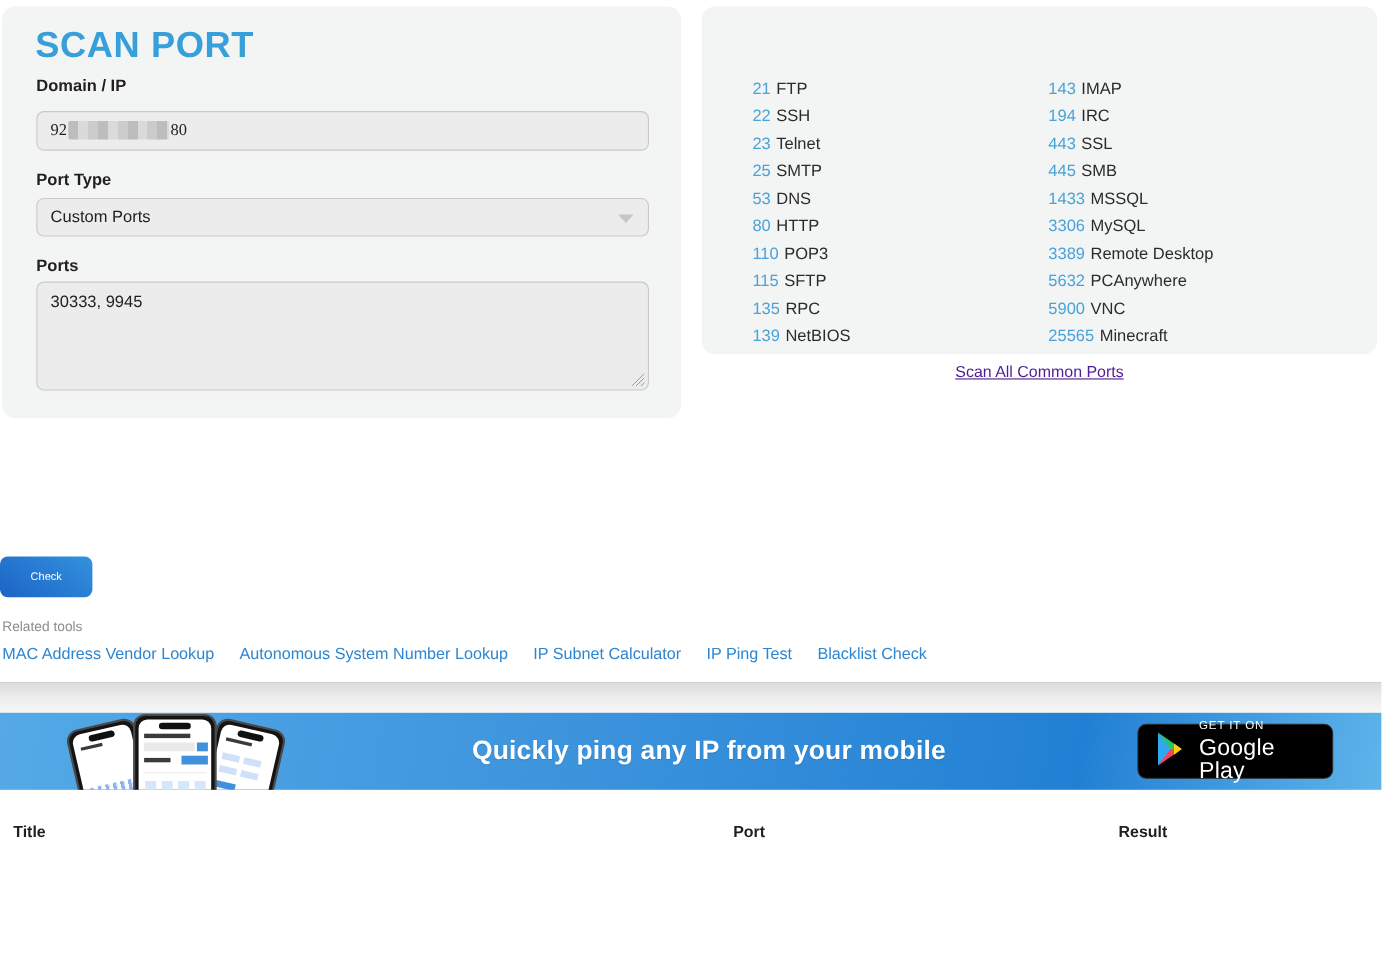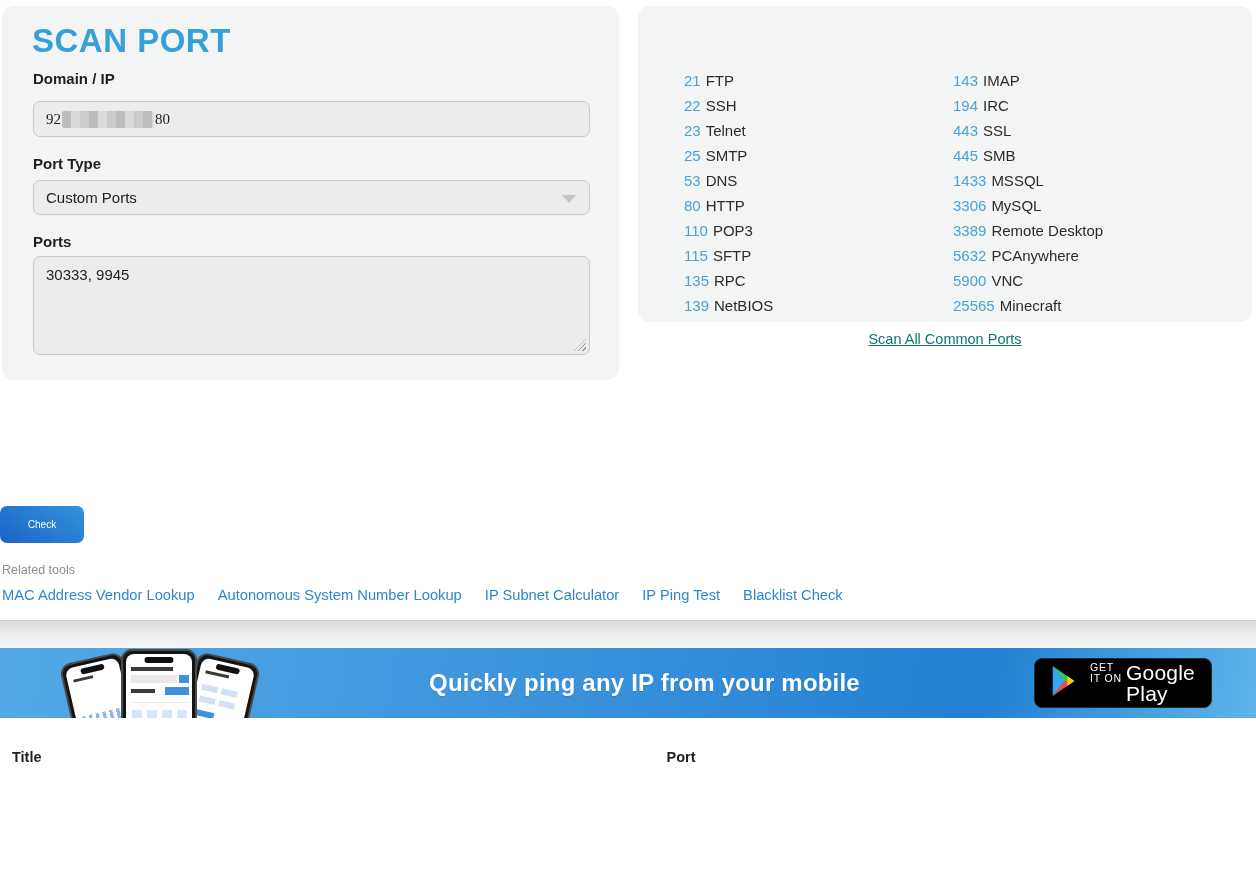--- a/index.html
+++ b/index.html
@@ -57,21 +57,21 @@
   
   .cp-col{position:absolute;top:62px;}
   .cp-col-1{left:46px;}
   .cp-col-2{left:315px;}
   .cp-item{height:25px;line-height:25px;font-size:15px;white-space:nowrap;cursor:pointer;}
   .cp-num{color:#4aa3d8;margin-right:5px;}
   .cp-name{color:#2b2b2b;}
 
   .scan-all{
     position:absolute;top:331px;left:638px;width:614px;text-align:center;
-    color:#0f766e;text-decoration:underline;font-size:14.5px;cursor:pointer;display:block;
+    color:#4c1d95;text-decoration:underline;font-size:14.5px;cursor:pointer;display:block;
   }
 
   
   .check-btn{
     position:absolute;left:0;top:506px;width:84px;height:37px;border:none;
     border-radius:7px;background:linear-gradient(215deg,#3392de 0%,#1c63c5 100%);
     color:#ffffff;font-size:10px;font-family:inherit;cursor:pointer;
   }
   .related-label{position:absolute;left:2px;top:563px;font-size:12.5px;color:#8d8d8d;}
   .related-links{position:absolute;left:2px;top:587px;display:flex;gap:23px;}
@@ -129,21 +129,21 @@
   }
   .banner-headline{
     flex:1;text-align:center;color:#ffffff;font-size:24px;font-weight:bold;letter-spacing:.2px;
     text-shadow:0 1px 1px rgba(0,0,0,.15);
   }
   .gp-badge{
     flex:none;margin-right:44px;width:178px;height:50px;box-sizing:border-box;
     background:#000;border:1px solid #2a2a2a;border-radius:8px;
     display:flex;align-items:center;gap:11px;padding:0 14px;cursor:pointer;text-decoration:none;
   }
-  .gp-text{display:flex;flex-direction:row;color:#fff;line-height:1;}
+  .gp-text{display:flex;flex-direction:column;color:#fff;line-height:1;}
   .gp-top{font-size:10.5px;letter-spacing:.8px;margin-bottom:3px;}
   .gp-bottom{font-size:21px;letter-spacing:.2px;}
 
   
   .results{position:absolute;left:0;top:735px;width:1256px;color:#2a2a2a;}
   .t-row{display:grid;grid-template-columns:540px 282px 434px;align-items:center;}
   .t-head{height:44px;font-weight:bold;font-size:14.5px;color:#1f1f1f;}
   .t-data{height:43px;font-size:14.5px;}
   .t-data-2{height:48px;border-top:1px solid #e3e3e3;}
   .c-title{padding-left:12px;text-align:left;}
@@ -250,14 +250,15 @@
       <span class="gp-top">GET IT ON</span>
       <span class="gp-bottom">Google Play</span>
     </span>
   </a>
 </div>
 
 <div class="results">
   <div class="t-row t-head">
     <div class="c-title">Title</div>
     <div class="c-port">Port</div>
+    <div class="c-result">Result</div>
   </div>
 </div>
 
 </body></html>

